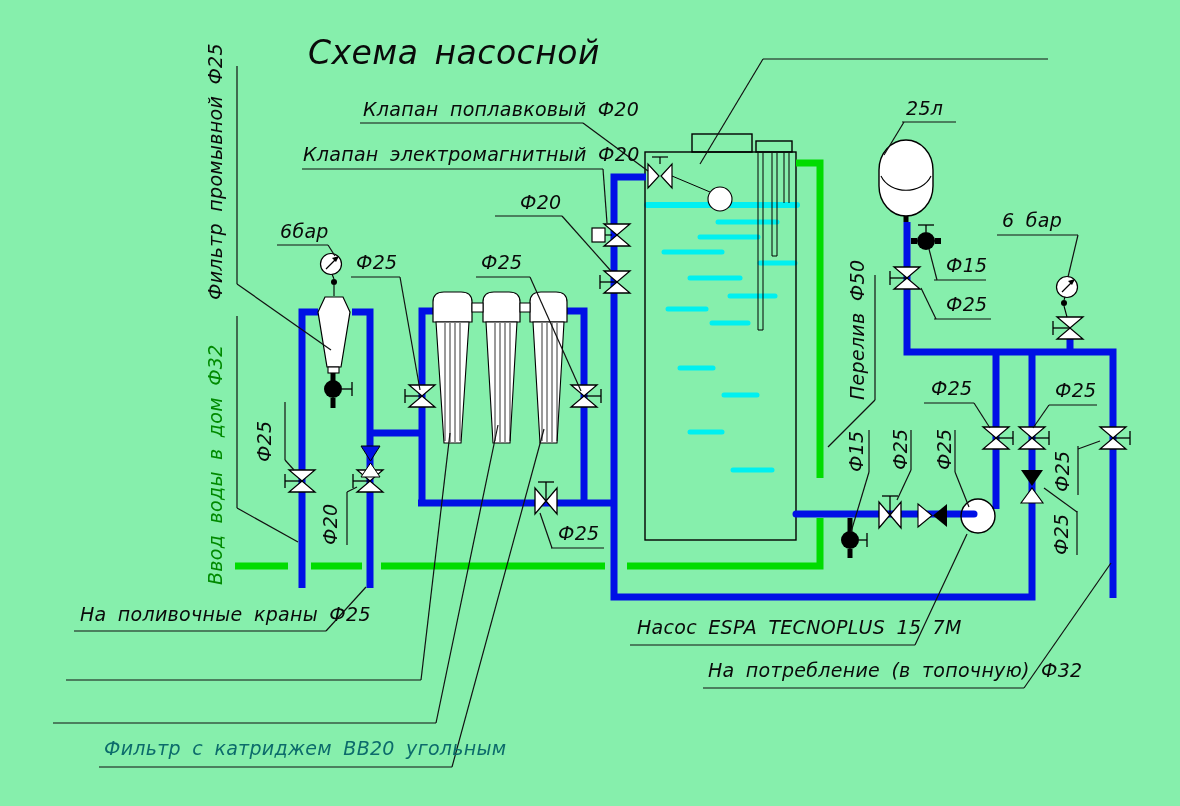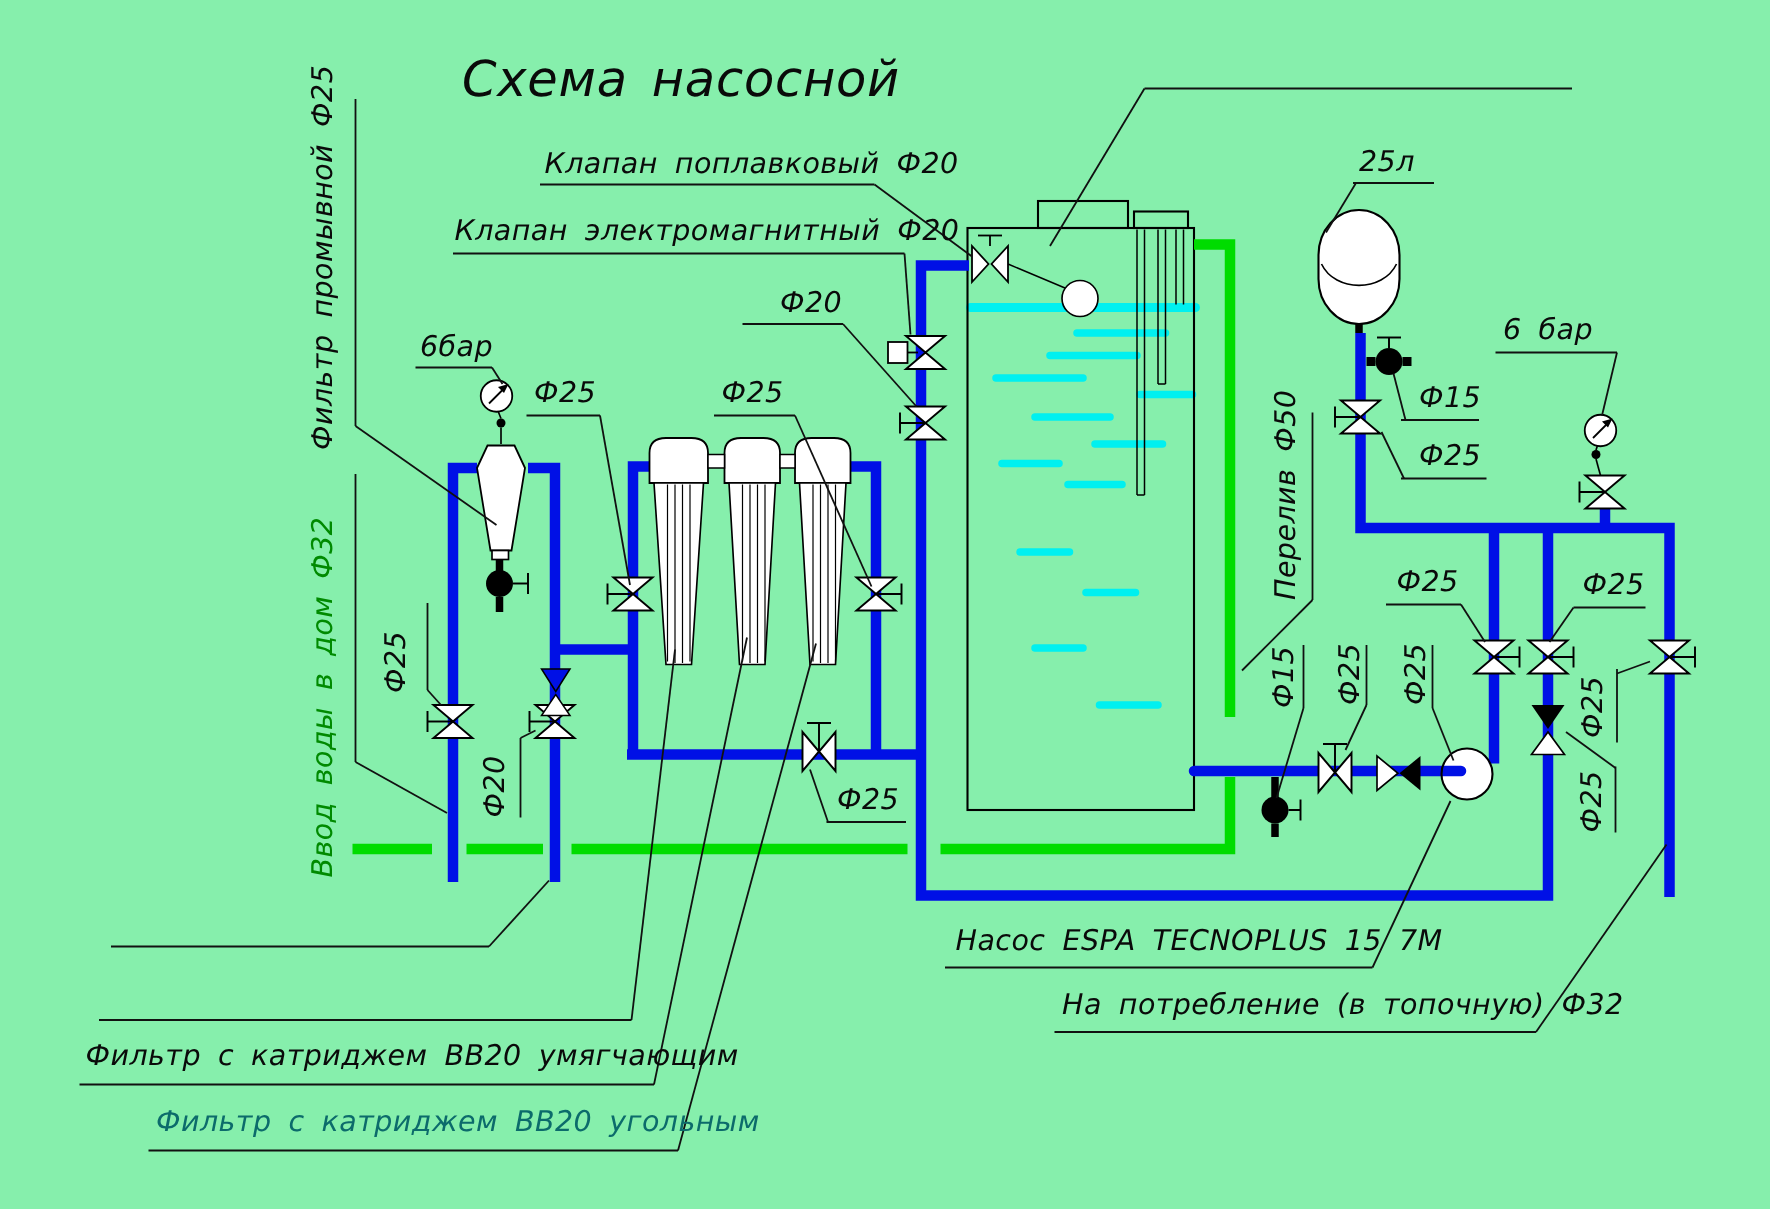--- a/index.html
+++ b/index.html
@@ -317,21 +317,21 @@
 <div class="lbl" style="left:280px;top:222px;">6бар</div>
 <div class="lbl" style="left:356px;top:253px;">Ф25</div>
 <div class="lbl" style="left:481px;top:253px;">Ф25</div>
 <div class="lbl" style="left:558px;top:524px;">Ф25</div>
 <div class="lbl" style="left:946px;top:256px;">Ф15</div>
 <div class="lbl" style="left:946px;top:295px;">Ф25</div>
 <div class="lbl" style="left:931px;top:379px;">Ф25</div>
 <div class="lbl" style="left:1055px;top:381px;">Ф25</div>
 <div class="lbl" style="left:637px;top:618px;">Насос ESPA TECNOPLUS 15 7M</div>
 <div class="lbl" style="left:708px;top:661px;">На потребление (в топочную) Ф32</div>
-<div class="lbl" style="left:57px;top:695px;">Фильтр с катриджем ВВ20 умягчающим</div>
+<div class="lbl" style="left:80px;top:605px;">На поливочные краны Ф25</div>
 <div class="lbl" style="left: 104px; top: 739px; color: rgb(12, 107, 107);">Фильтр с катриджем ВВ20 угольным</div>
 
 <div class="lbl rot" style="left:206px;top:300px;">Фильтр промывной Ф25</div>
 <div class="lbl rot" style="left: 206px; top: 585px; color: rgb(0, 138, 0);">Ввод воды в дом Ф32</div>
 <div class="lbl rot" style="left:848px;top:400px;">Перелив Ф50</div>
 <div class="lbl rot" style="left:847px;top:472px;">Ф15</div>
 <div class="lbl rot" style="left:891px;top:470px;">Ф25</div>
 <div class="lbl rot" style="left:935px;top:470px;">Ф25</div>
 <div class="lbl rot" style="left:1053px;top:492px;">Ф25</div>
 <div class="lbl rot" style="left:1052px;top:555px;">Ф25</div>

